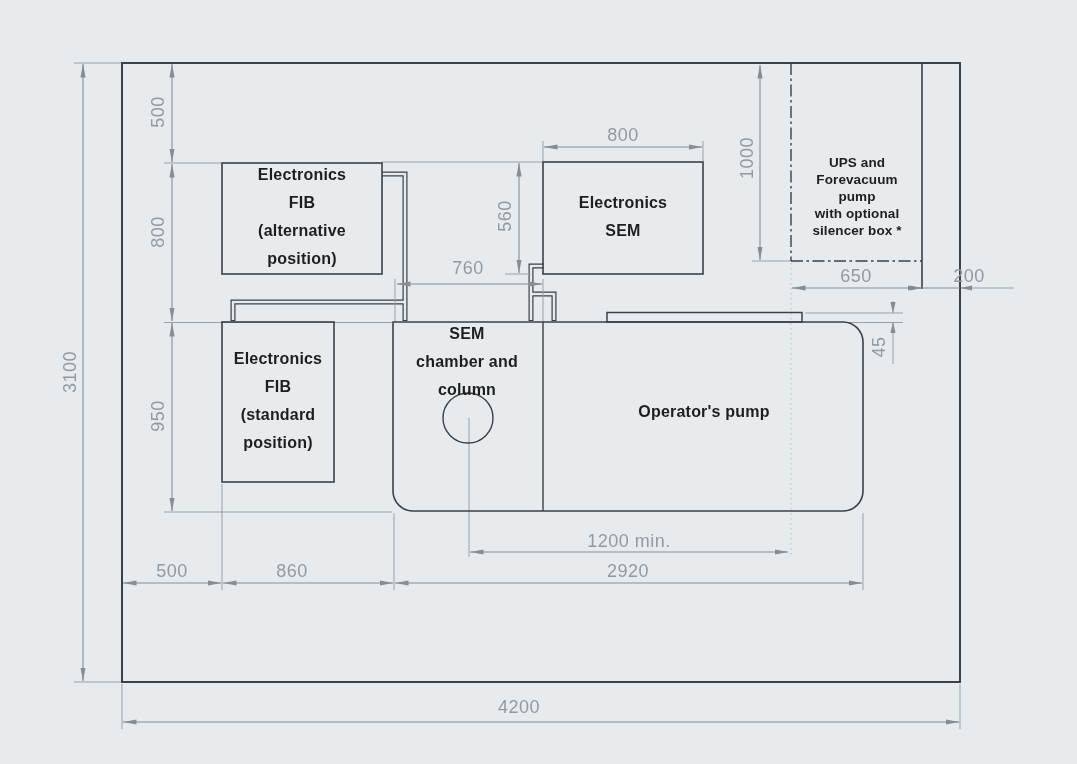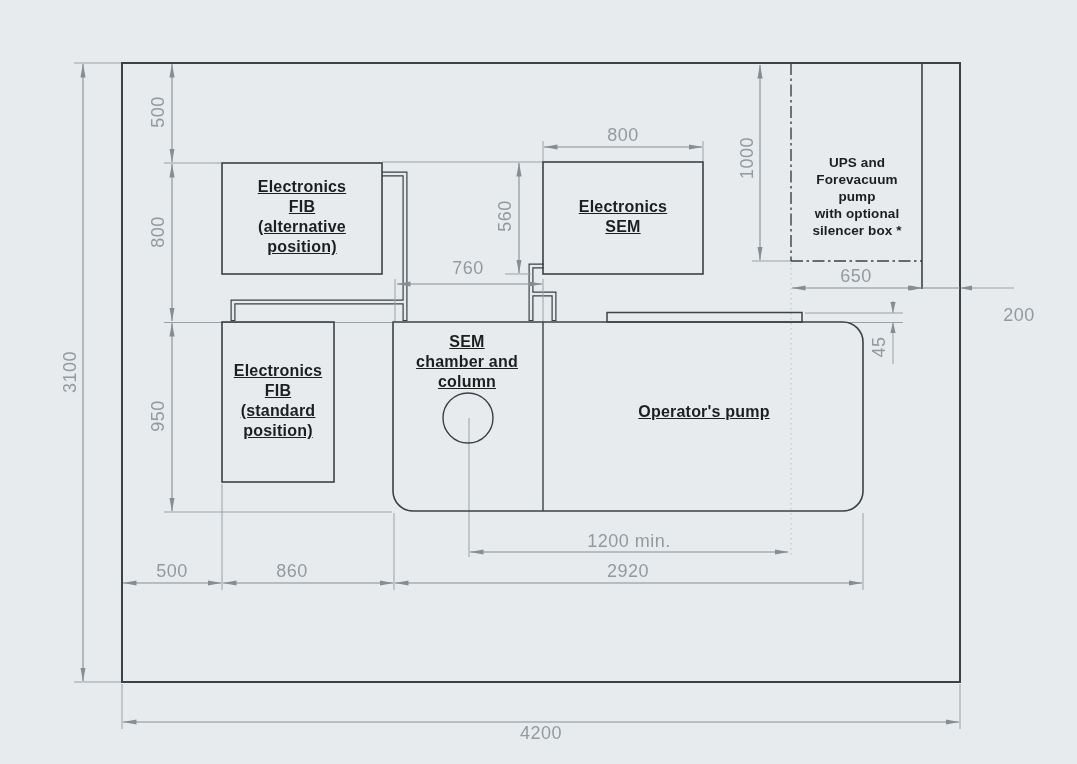--- a/index.html
+++ b/index.html
@@ -4,21 +4,21 @@
 <style>
   html,body{margin:0;padding:0;background:#e7ebee;}
   #stage{
     position:relative;width:1077px;height:764px;overflow:hidden;
     background:#e7ebee;
     font-family:"Liberation Sans", sans-serif;
   }
   #stage svg{position:absolute;left:0;top:0;}
   .txt{position:absolute;transform:translate(-50%,-50%);white-space:pre-line;text-align:center;}
   .label{
-    font-size:16px;font-weight:bold;line-height:20px;color:#1d1e1e;letter-spacing:.2px;text-decoration:underline;
+    font-size:16px;font-weight:bold;line-height:28px;color:#1d1e1e;letter-spacing:.2px;
   }
   .label-small{
     font-size:13.5px;font-weight:bold;line-height:17px;color:#1d1e1e;letter-spacing:.1px;margin-top:36px;
   }
   .dim{
     font-size:18px;font-weight:400;color:#939a9e;line-height:18px;letter-spacing:.5px;
   }
   .dim.rot{transform:translate(-50%,-50%) rotate(-90deg);}
 </style>
 </head>
@@ -139,21 +139,21 @@
 
   <div class="txt dim rot" style="left:70px;top:372px;">3100</div>
   <div class="txt dim rot" style="left:158px;top:112px;">500</div>
   <div class="txt dim rot" style="left:158px;top:232px;">800</div>
   <div class="txt dim rot" style="left:158px;top:416px;">950</div>
   <div class="txt dim" style="left:623px;top:135px;">800</div>
   <div class="txt dim rot" style="left:505px;top:216px;">560</div>
   <div class="txt dim" style="left:468px;top:268px;">760</div>
   <div class="txt dim rot" style="left:747px;top:158px;">1000</div>
   <div class="txt dim" style="left:856px;top:276px;">650</div>
-  <div class="txt dim" style="left:1019px;top:276px;margin-top:39px;">200</div>
+  <div class="txt dim" style="left:969px;top:276px;">200</div>
   <div class="txt dim rot" style="left:879px;top:347px;">45</div>
   <div class="txt dim" style="left:172px;top:571px;">500</div>
   <div class="txt dim" style="left:292px;top:571px;">860</div>
   <div class="txt dim" style="left:628px;top:571px;">2920</div>
   <div class="txt dim" style="left:629px;top:541px;">1200 min.</div>
-  <div class="txt dim" style="left:541px;top:707px;margin-top:26px;">4200</div>
+  <div class="txt dim" style="left:519px;top:707px;">4200</div>
 
 </div>
 
 </body></html>

